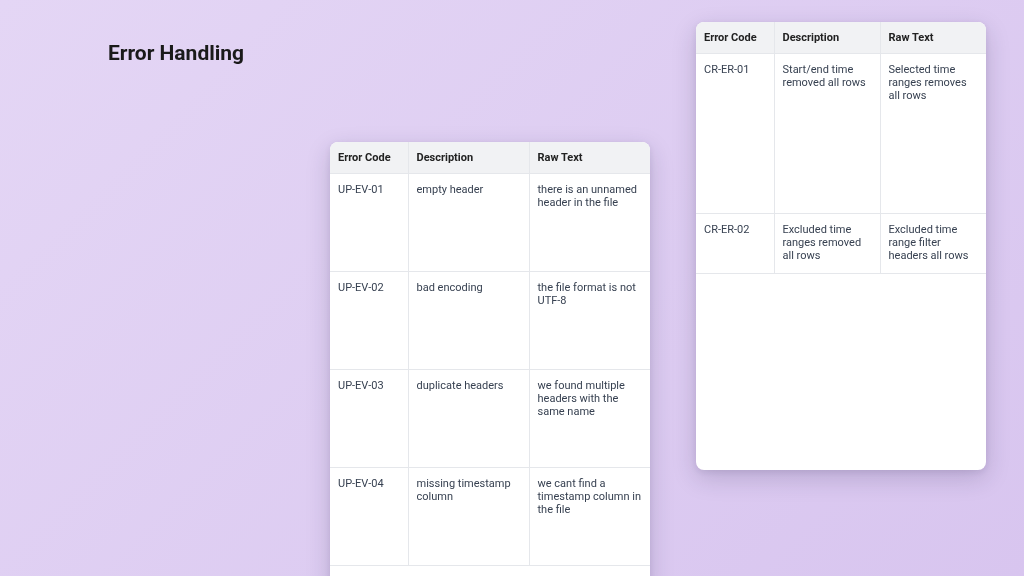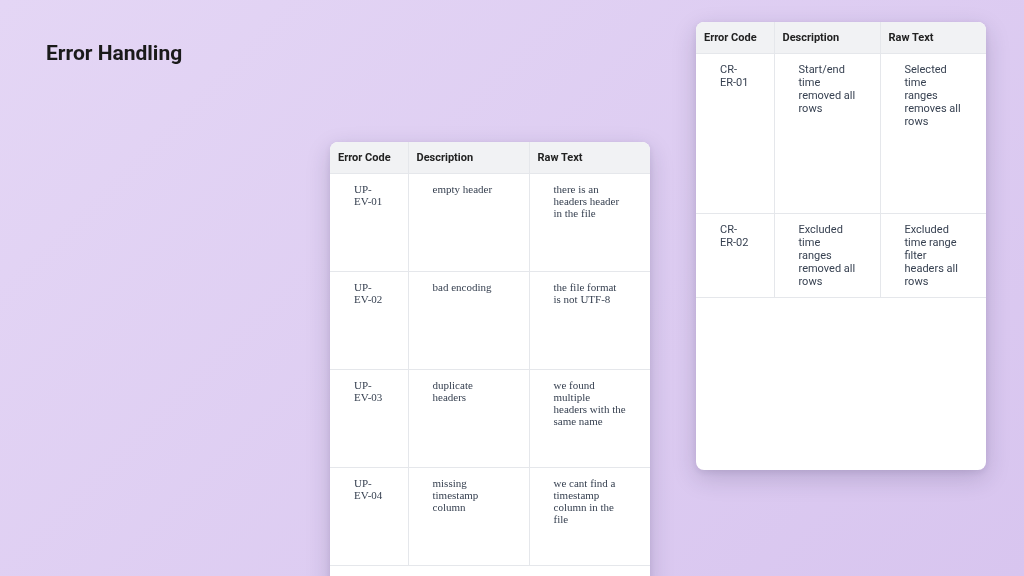--- a/index.html
+++ b/index.html
@@ -13,53 +13,54 @@
       position: absolute;
       left: 46px;
       top: 38px;
       width: 260px;
     }
     .heading h1 {
       font-size: 21px;
       font-weight: 700;
       line-height: 1.45;
       color: #1a1a1a;
+      text-align: center;
     }
     .card {
       position: absolute;
       background: #fff;
       border-radius: 8px;
       box-shadow: 0 8px 24px rgba(30, 20, 60, 0.18), 0 2px 6px rgba(30,20,60,0.08);
       overflow: hidden;
     }
     .card-1 { left: 330px; top: 142px; width: 320px; height: 450px; }
     .card-2 { left: 696px; top: 22px;  width: 290px; height: 448px; }
     table {
       border-collapse: collapse;
       width: 100%;
       table-layout: fixed;
     }
     th, td {
       border: 1px solid #e5e7eb;
       font-size: 11px;
       color: #374151;
-      padding: 9px 24px;
+      padding: 9px 8px;
       text-align: left;
       vertical-align: top;
     }
     thead th {
       background: #f1f2f4;
       font-weight: 700;
       color: #222;
       padding: 9px 8px;
     }
     table th:first-child, table td:first-child { border-left: none; }
     table th:last-child,  table td:last-child  { border-right: none; }
     thead th { border-top: none; }
-    .card-1 td { height: 98px; font-family: Liberation Serif, serif; }
+    .card-1 td { height: 98px; }
     .card-2 td { height: 160px; }
     .card-2 tbody tr:last-child td { height: 60px; }
     .c-code { width: 78px; }
   </style>
 </head>
 <body>
 
 <div class="heading">
   <h1>
     <span>Error Handling</span><br>
@@ -77,21 +78,21 @@
       <tr>
         <th>Error Code</th>
         <th>Description</th>
         <th>Raw Text</th>
       </tr>
     </thead>
     <tbody>
       <tr>
         <td>UP-EV-01</td>
         <td>empty header</td>
-        <td>there is an headers header in the file</td>
+        <td>there is an unnamed header in the file</td>
       </tr>
       <tr>
         <td>UP-EV-02</td>
         <td>bad encoding</td>
         <td>the file format is not UTF-8</td>
       </tr>
       <tr>
         <td>UP-EV-03</td>
         <td>duplicate headers</td>
         <td>we found multiple headers with the same name</td>

